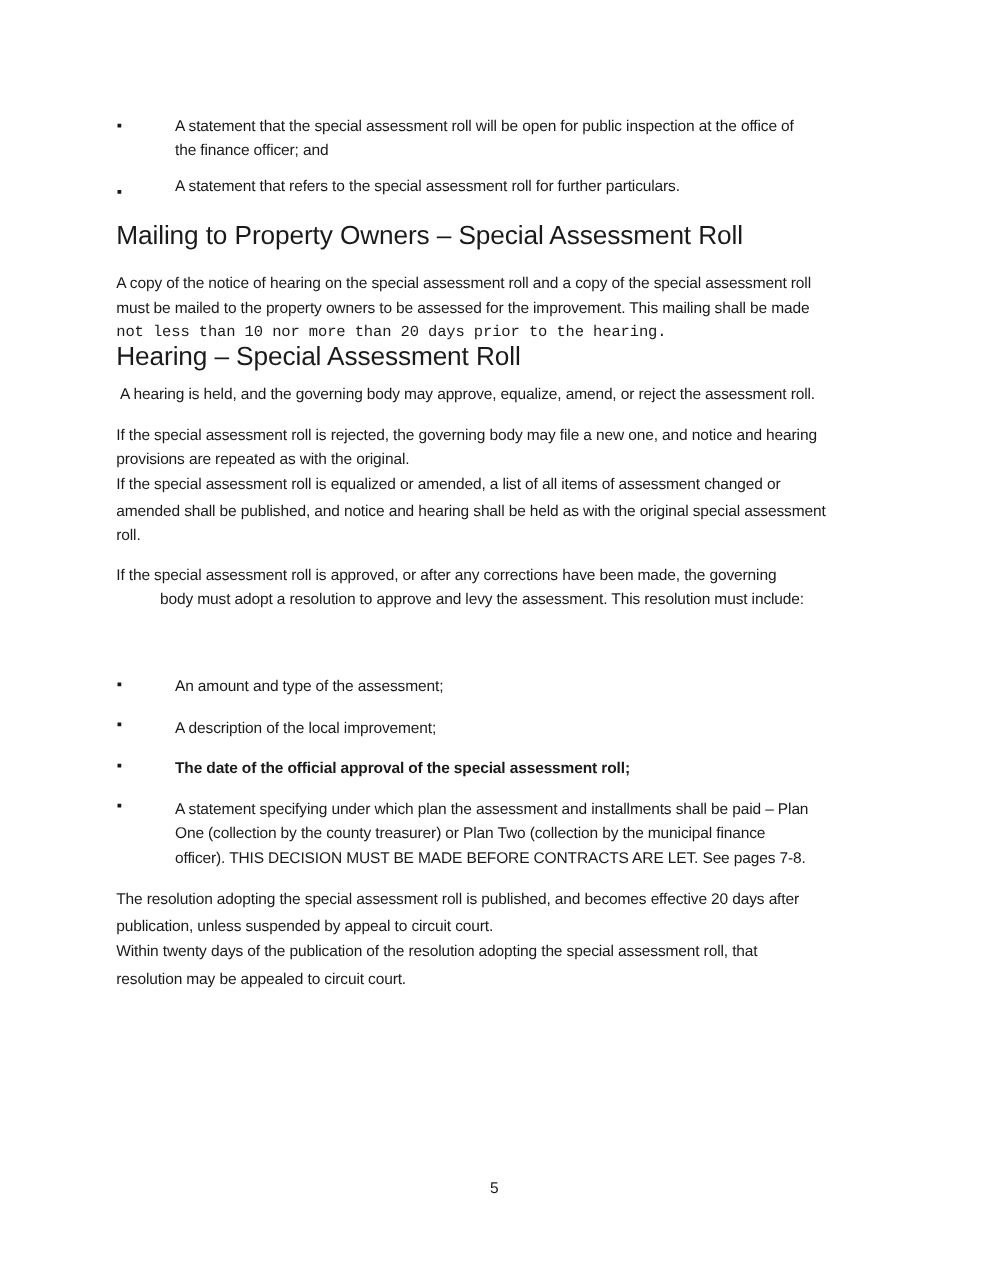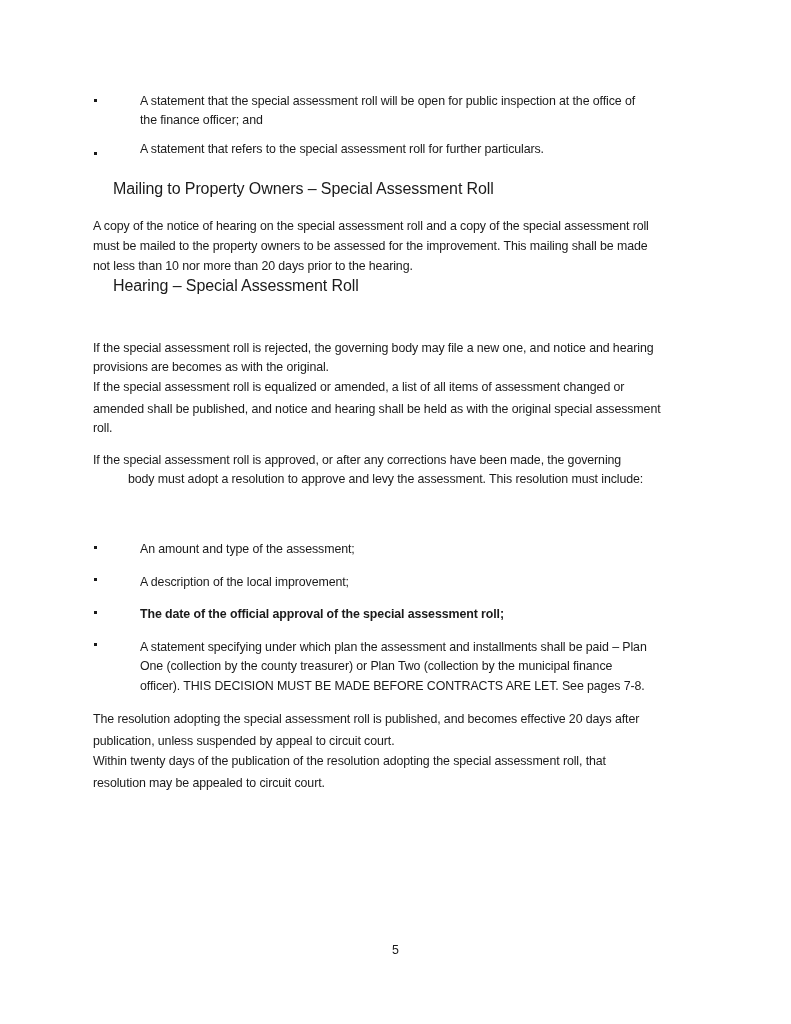--- a/index.html
+++ b/index.html
@@ -1,47 +1,48 @@
 <!DOCTYPE html>
 <html><head>
 <meta charset="utf-8">
 <style>
   html, body { margin: 0; padding: 0; background: #ffffff; }
   body { width: 791px; height: 1024px; position: relative; overflow: hidden;
          font-family: "Liberation Sans", "DejaVu Sans", sans-serif; color: #1a1a1a; }
   .page { position: absolute; left: 0; top: 0; width: 791px; height: 820px; }
   .abs { position: absolute; white-space: nowrap; }
   .body-text { font-size: 12.4px; line-height: 20px; letter-spacing: -0.1px; }
-  .heading { font-size: 16px; line-height: 20px; letter-spacing: -0.1px; margin-left: 20px; }
+  .heading { font-size: 21px; line-height: 20px; letter-spacing: -0.1px; }
   .bullet { position: absolute; width: 3px; height: 3px; background: #1a1a1a; }
   .page-num { font-size: 12.4px; }
 </style>
 </head>
 <body>
 
 <div class="page">
 
   <div class="bullet" style="left:94px; top:99px;"></div>
   <div class="abs body-text" style="left:140px; top:91px;">A statement that the special assessment roll will be open for public inspection at the office of</div>
   <div class="abs body-text" style="left:140px; top:110px;">the finance officer; and</div>
 
   <div class="bullet" style="left:94px; top:152px;"></div>
   <div class="abs body-text" style="left:140px; top:139px;">A statement that refers to the special assessment roll for further particulars.</div>
 
   <div class="abs heading" style="left:93px; top:179px;">Mailing to Property Owners – Special Assessment Roll</div>
 
   <div class="abs body-text" style="left:93px; top:216px;">A copy of the notice of hearing on the special assessment roll and a copy of the special assessment roll</div>
   <div class="abs body-text" style="left:93px; top:236px;">must be mailed to the property owners to be assessed for the improvement. This mailing shall be made</div>
-  <div class="abs body-text" style="left:93px; top:256px;">not less than 10 nor more than 20 days prior to the hearing.</div>
+  <div class="abs body-text" style="left:93px; top:256px;font-family:Liberation Mono, monospace;">not less than 10 nor more than 20 days prior to the hearing.</div>
 
   <div class="abs heading" style="left:93px; top:276px;">Hearing – Special Assessment Roll</div>
 
+  <div class="abs body-text" style="left:96px; top:305px;">A hearing is held, and the governing body may approve, equalize, amend, or reject the assessment roll.</div>
 
   <div class="abs body-text" style="left:93px; top:338px;">If the special assessment roll is rejected, the governing body may file a new one, and notice and hearing</div>
-  <div class="abs body-text" style="left:93px; top:357px;">provisions are becomes as with the original.</div>
+  <div class="abs body-text" style="left:93px; top:357px;">provisions are repeated as with the original.</div>
 
   <div class="abs body-text" style="left:93px; top:377px;">If the special assessment roll is equalized or amended, a list of all items of assessment changed or</div>
   <div class="abs body-text" style="left:93px; top:399px;">amended shall be published, and notice and hearing shall be held as with the original special assessment</div>
   <div class="abs body-text" style="left:93px; top:418px;">roll.</div>
 
   <div class="abs body-text" style="left:93px; top:450px;">If the special assessment roll is approved, or after any corrections have been made, the governing</div>
   <div class="abs body-text" style="left:93px; top:469px;margin-left:35px;">body must adopt a resolution to approve and levy the assessment. This resolution must include:</div>
 
   <div class="bullet" style="left:94px; top:546px;"></div>
   <div class="abs body-text" style="left:140px; top:539px;">An amount and type of the assessment;</div>

